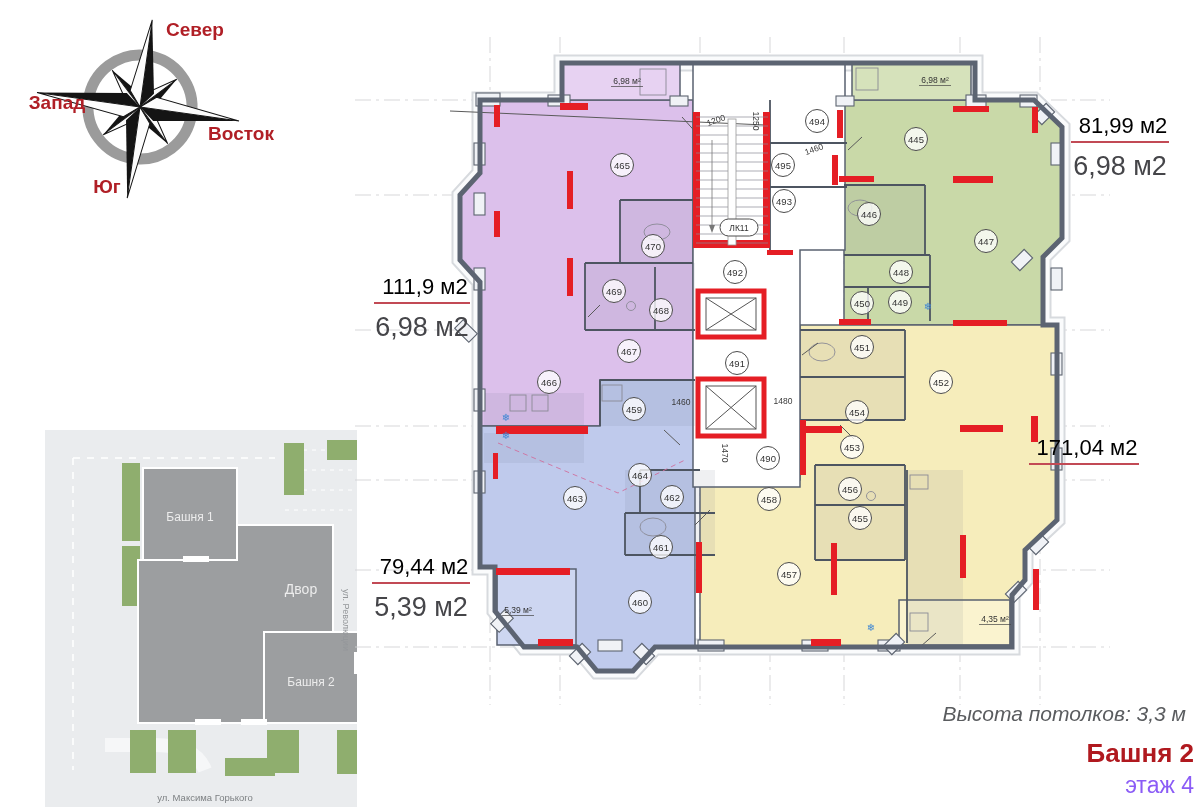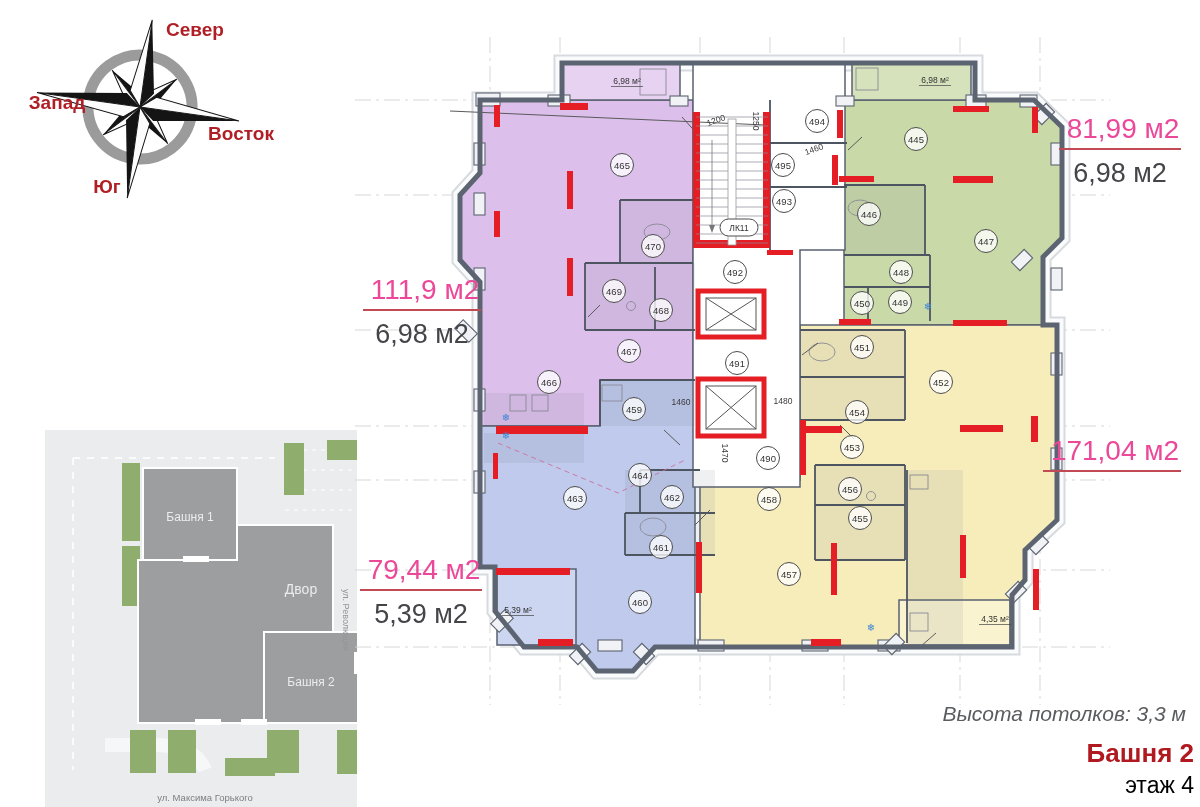--- a/index.html
+++ b/index.html
@@ -2,27 +2,27 @@
 <html><head>
 <meta charset="utf-8">
 <style>
   html,body{margin:0;padding:0;background:#ffffff;}
   #page{position:relative;width:1200px;height:807px;background:#ffffff;overflow:hidden;
         font-family:"Liberation Sans",sans-serif;}
   svg{display:block;}
   .abs{position:absolute;}
   
   .area-label{position:absolute;text-align:center;line-height:1.15;}
-  .al-main{display:inline-block;font-size:28px;color:#ec4899;padding:0 2px 3px 8px;
+  .al-main{display:inline-block;font-size:22px;color:#000000;padding:0 2px 3px 8px;
            border-bottom:2px solid #c24a55;}
   .al-sub{font-size:27px;color:#454549;margin-top:8px;}
   
   .ceiling{position:absolute;top:702px;right:14px;font-size:21px;color:#5a5c5f;font-style:italic;}
   .tower{position:absolute;top:738px;right:6px;font-size:26px;font-weight:bold;color:#b0191f;}
-  .floorno{position:absolute;top:772px;right:6px;font-size:23px;color:#000000;}
+  .floorno{position:absolute;top:772px;right:6px;font-size:23px;color:#8b5cf6;}
   text{font-family:"Liberation Sans",sans-serif;}
 </style>
 </head>
 <body>
 
 <div id="page">
 
   <svg class="abs" style="left:10px;top:5px;overflow:visible" width="280" height="210" viewBox="0 0 280 210">
     <g transform="translate(130,102) rotate(8)">
       <circle r="52" fill="none" stroke="#9b9b9b" stroke-width="11"></circle>
@@ -444,21 +444,21 @@
   </svg>
 
   <div class="area-label" style="left:1045px;top:113px;width:150px">
     <span class="al-main">81,99 м2</span>
     <div class="al-sub">6,98 м2</div>
   </div>
   <div class="area-label" style="left:352px;top:274px;width:140px">
     <span class="al-main">111,9 м2</span>
     <div class="al-sub">6,98 м2</div>
   </div>
-  <div class="area-label" style="left:1032px;top:435px;width:160px">
+  <div class="area-label" style="left:1004px;top:435px;width:160px">
     <span class="al-main">171,04 м2</span>
   </div>
   <div class="area-label" style="left:358px;top:554px;width:126px">
     <span class="al-main">79,44 м2</span>
     <div class="al-sub">5,39 м2</div>
   </div>
 
   <div class="ceiling">Высота потолков: 3,3 м</div>
   <div class="tower">Башня 2</div>
   <div class="floorno">этаж 4</div>

